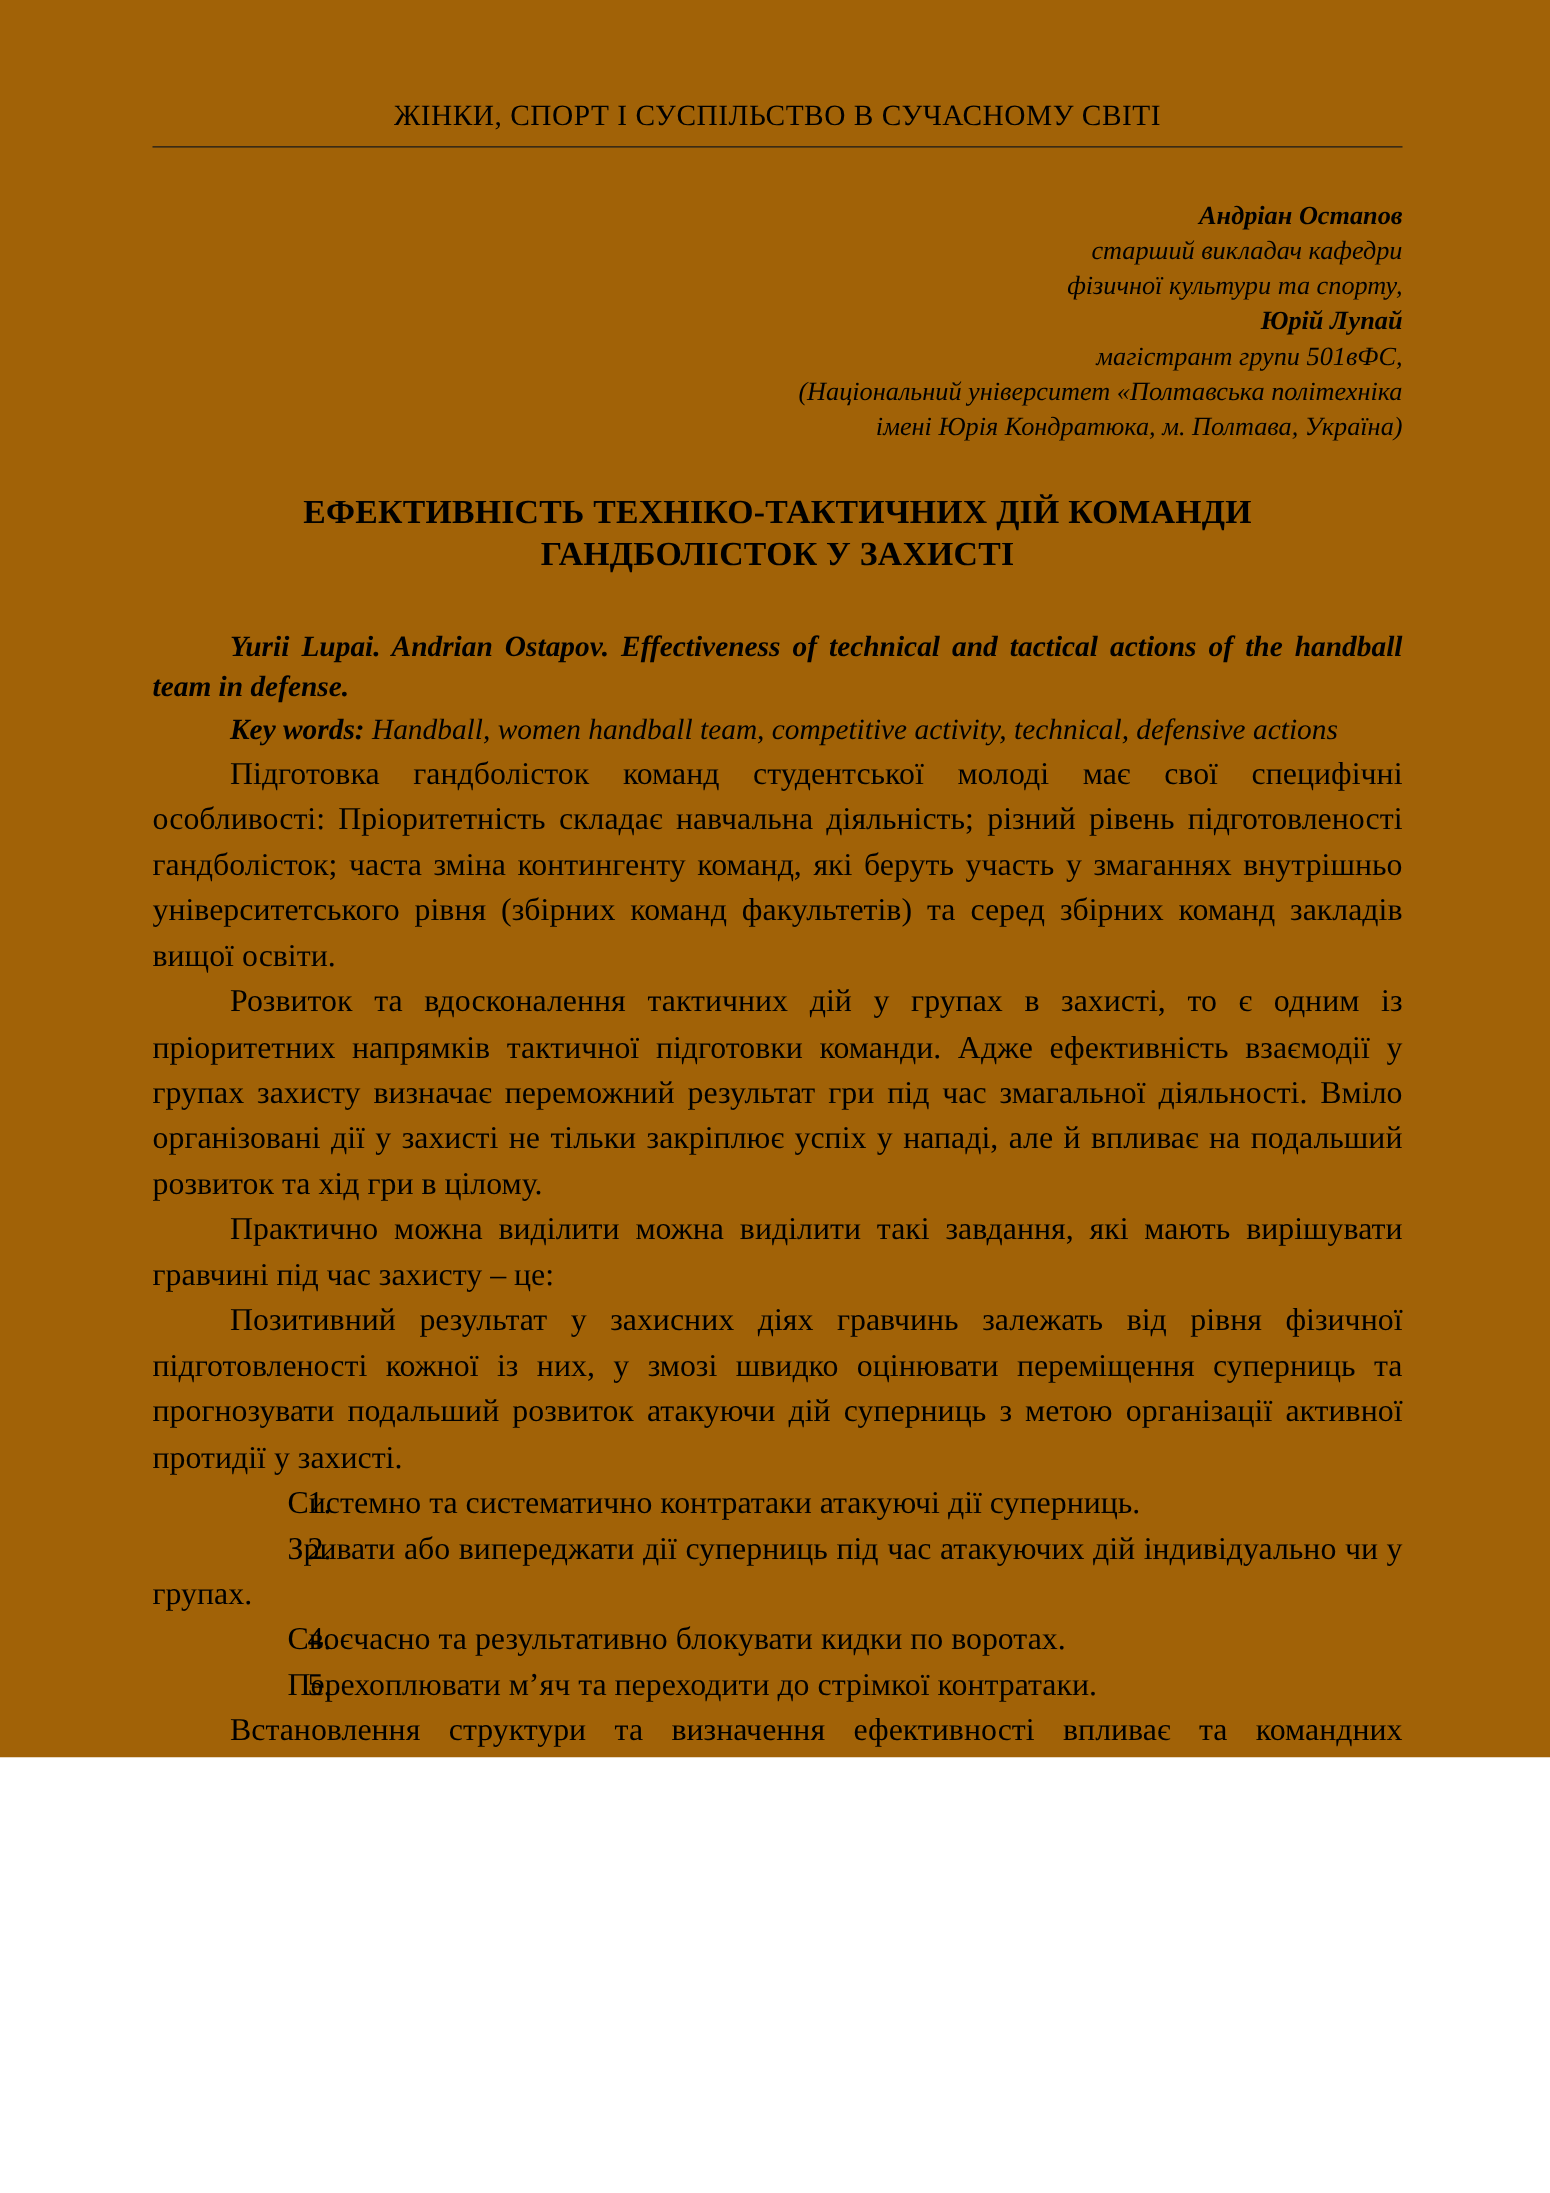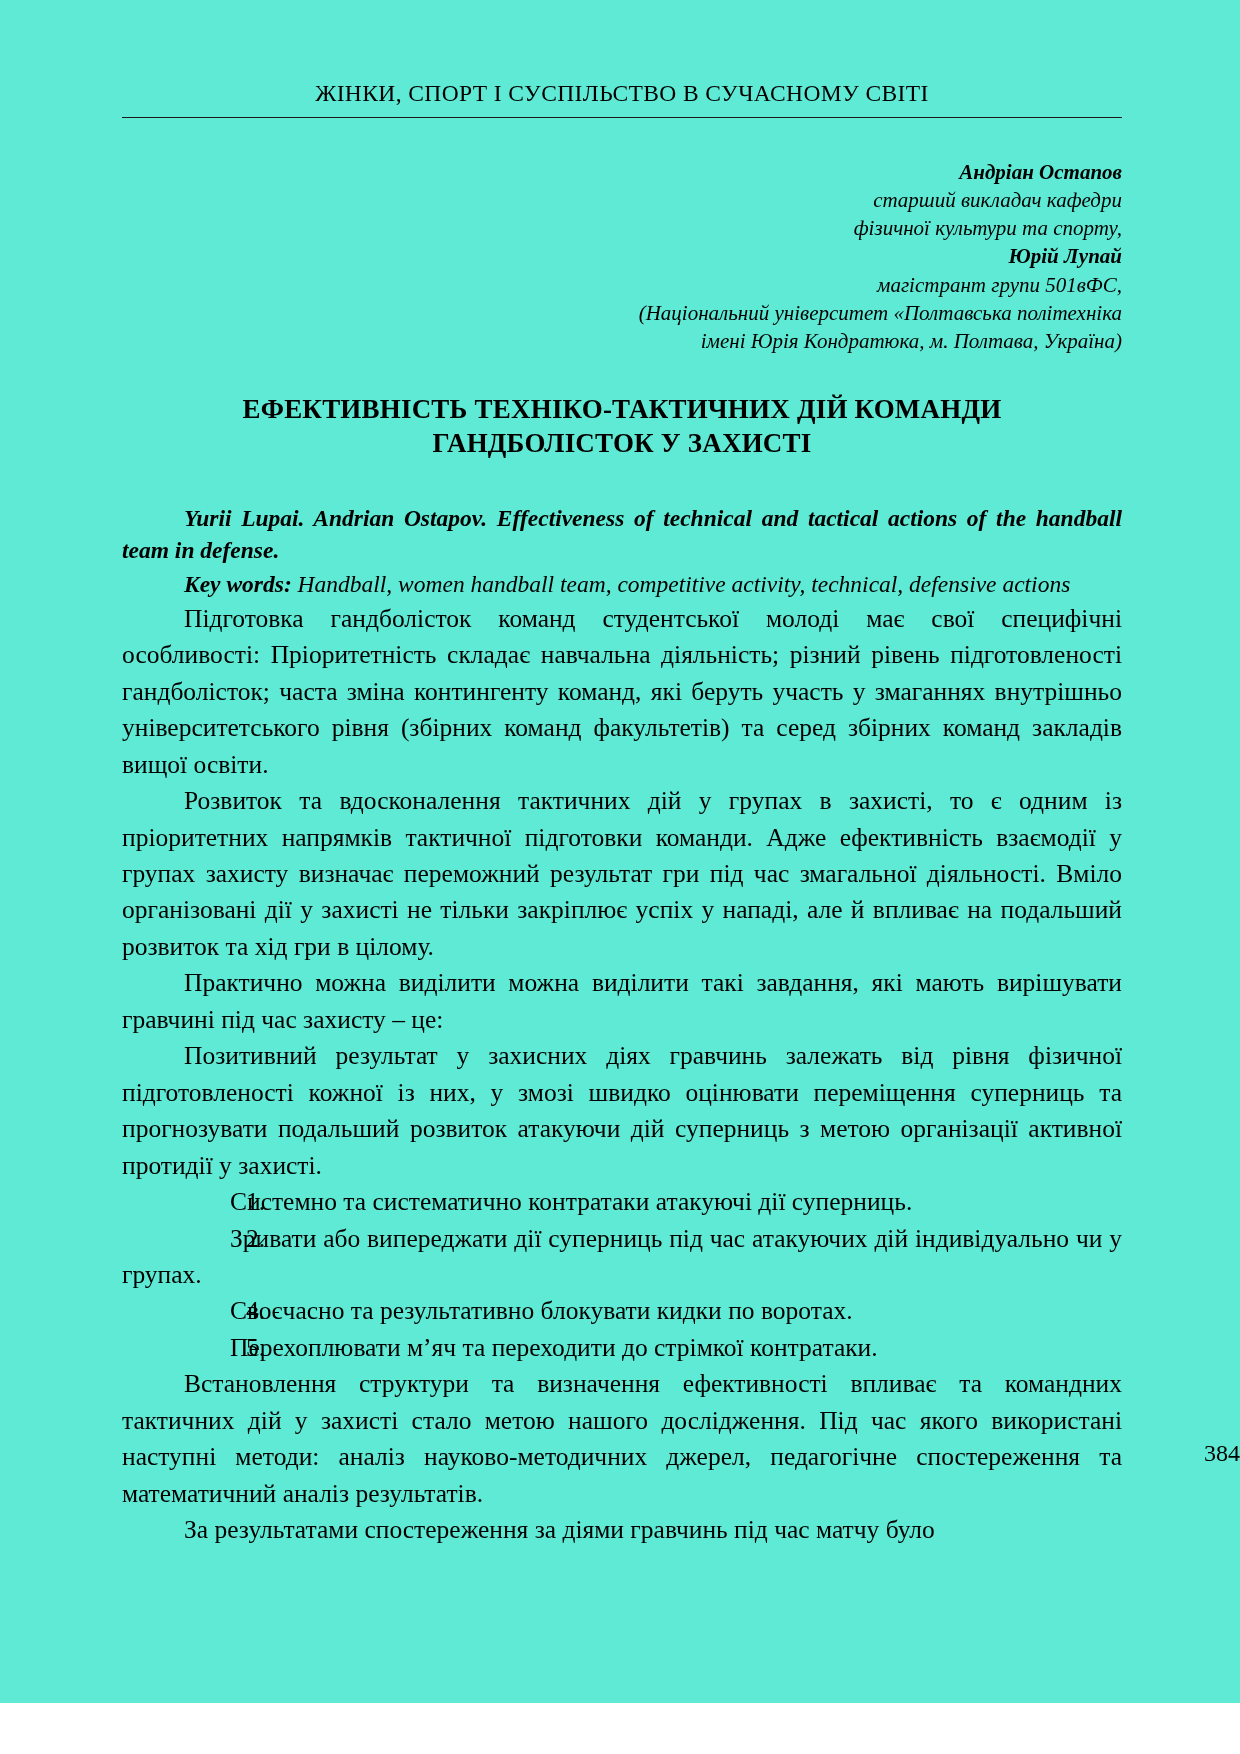--- a/index.html
+++ b/index.html
@@ -8,23 +8,23 @@
     background: #ffffff;
   }
   body {
     font-family: "Liberation Serif", "DejaVu Serif", serif;
     color: #000000;
     -webkit-font-smoothing: antialiased;
   }
   .page {
     position: relative;
     width: 1240px;
-    height: 1703px;
+    height: 1406px;
     margin: 0 auto;
-    background: #5eead4;
+    background: #a16207;
     box-sizing: border-box;
     padding: 0;
     overflow: hidden;
   }
   .content {
     position: absolute;
     left: 122px;
     top: 0;
     width: 1000px;
   }

